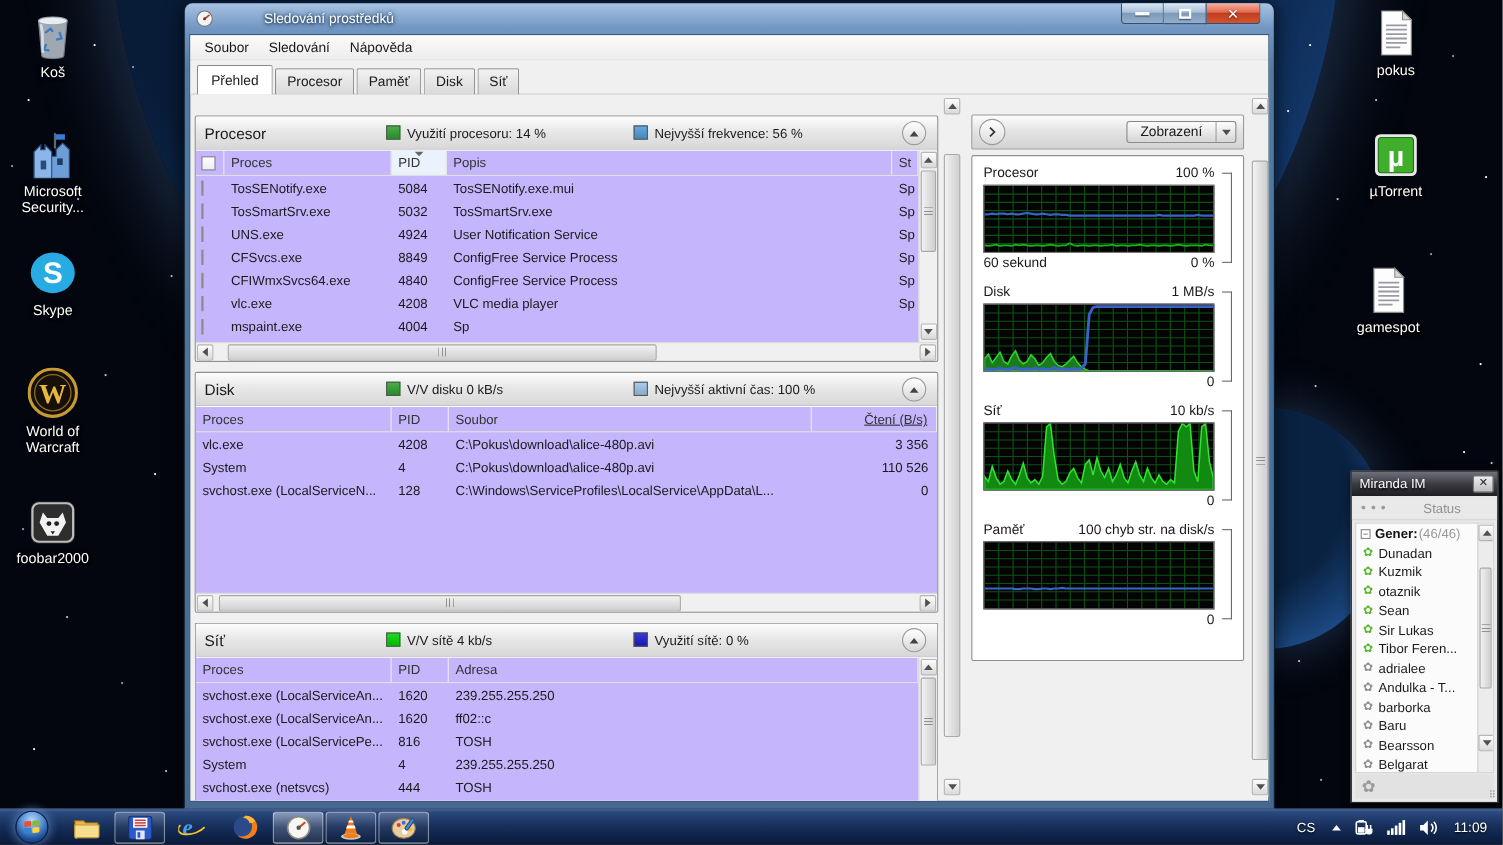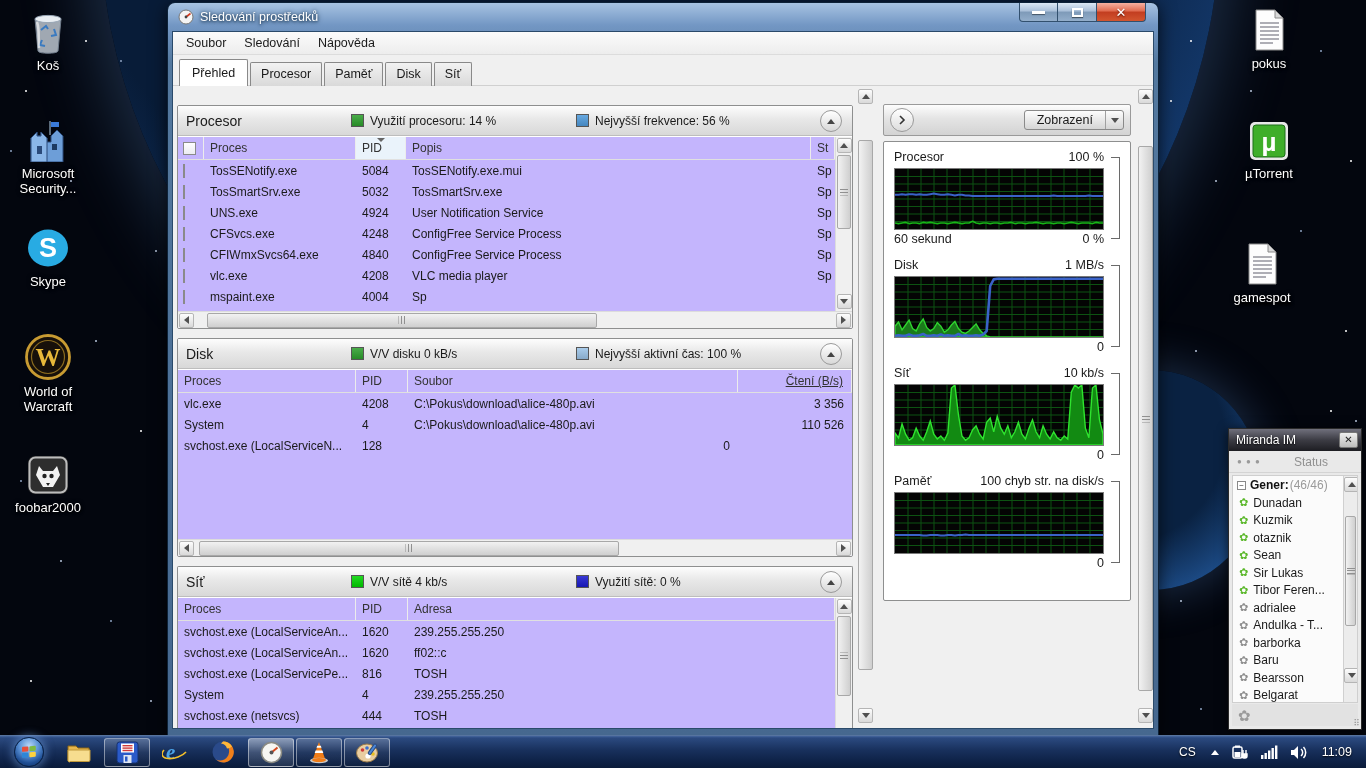--- a/index.html
+++ b/index.html
@@ -25,21 +25,21 @@
   
   .dicon{position:absolute;width:92px;display:flex;flex-direction:column;align-items:center;cursor:default;}
   .dicon .ic{height:46px;display:flex;align-items:flex-end;justify-content:center;}
   .dicon .lbl{margin-top:4px;font-size:13px;color:#fff;text-align:center;line-height:15px;
     text-shadow:1px 1px 2px #000,0 0 4px #000;white-space:pre-line;}
 
   
   .win{position:absolute;left:168px;top:3px;width:990px;height:732px;border-radius:7px 7px 0 0;
     background:linear-gradient(180deg,#a7c3e2 0,#7397c4 22px,#54799f 60px,#46688f 100%);
     box-shadow:0 0 0 1px #0d2238,0 3px 18px rgba(0,0,0,.75);}
-  .titlebar{position:absolute;left:0;top:0;right:0;height:28px;display:flex;align-items:center;padding-left:10px;}
+  .titlebar{position:absolute;left:0;top:0;right:0;height:28px;display:flex;align-items:center;padding-left:10px;gap:40px;}
   .title-ic{width:16px;height:16px;margin-right:6px;}
   .title-txt{font-size:12.5px;color:#fff;text-shadow:0 1px 3px #18344f,0 0 5px #18344f;}
   .ctrls{position:absolute;top:0;right:12px;display:flex;}
   .cbtn{height:19px;border:1px solid #32506e;border-top:none;display:flex;align-items:center;justify-content:center;
     background:linear-gradient(180deg,#dce8f5 0,#a9bfd8 45%,#7e9ab8 50%,#93aecb 100%);cursor:default;}
   .cbtn.min{width:39px;border-radius:0 0 0 4px;}
   .cbtn.max{width:39px;border-left:none;}
   .cbtn.close{width:49px;border-left:none;border-radius:0 0 4px 0;
     background:linear-gradient(180deg,#f6b1a1 0,#e06a4e 45%,#c23d20 50%,#d2552f 100%);}
   .glyph-min{width:13px;height:3px;background:#fff;box-shadow:0 1px 1px #456;}
@@ -352,21 +352,21 @@
               <div class="trow g-cpu">
                 <div class="tc" style="padding-left: 0px;"><span class="cbx"></span></div>
                 <div class="tc">UNS.exe</div>
                 <div class="tc">4924</div>
                 <div class="tc">User Notification Service</div>
                 <div class="tc">Sp</div>
               </div>
               <div class="trow g-cpu">
                 <div class="tc" style="padding-left: 0px;"><span class="cbx"></span></div>
                 <div class="tc">CFSvcs.exe</div>
-                <div class="tc">4248</div>
+                <div class="tc">8849</div>
                 <div class="tc">ConfigFree Service Process</div>
                 <div class="tc">Sp</div>
               </div>
               <div class="trow g-cpu">
                 <div class="tc" style="padding-left: 0px;"><span class="cbx"></span></div>
                 <div class="tc">CFIWmxSvcs64.exe</div>
                 <div class="tc">4840</div>
                 <div class="tc">ConfigFree Service Process</div>
                 <div class="tc">Sp</div>
               </div>
@@ -449,20 +449,21 @@
               </div>
               <div class="trow g-disk">
                 <div class="tc">System</div>
                 <div class="tc">4</div>
                 <div class="tc">C:\Pokus\download\alice-480p.avi</div>
                 <div class="tc r">110 526</div>
               </div>
               <div class="trow g-disk">
                 <div class="tc">svchost.exe (LocalServiceN...</div>
                 <div class="tc">128</div>
+                <div class="tc">C:\Windows\ServiceProfiles\LocalService\AppData\L...</div>
                 <div class="tc r">0</div>
               </div>
             </div>
             <div class="hscrollbar">
               <div class="arrowbox" style="width: 15px; height: 15px; margin: 0px 1px; flex: 0 0 auto;">
                 <span class="tri left"></span>
               </div>
               <div style="position: relative; flex: 1 1 0%; height: 15px;">
                 <div class="thumb h" style="position: absolute; top: 0px; height: 15px; left: 4px; width: 420px;">
                   <span class="grip h"></span>

